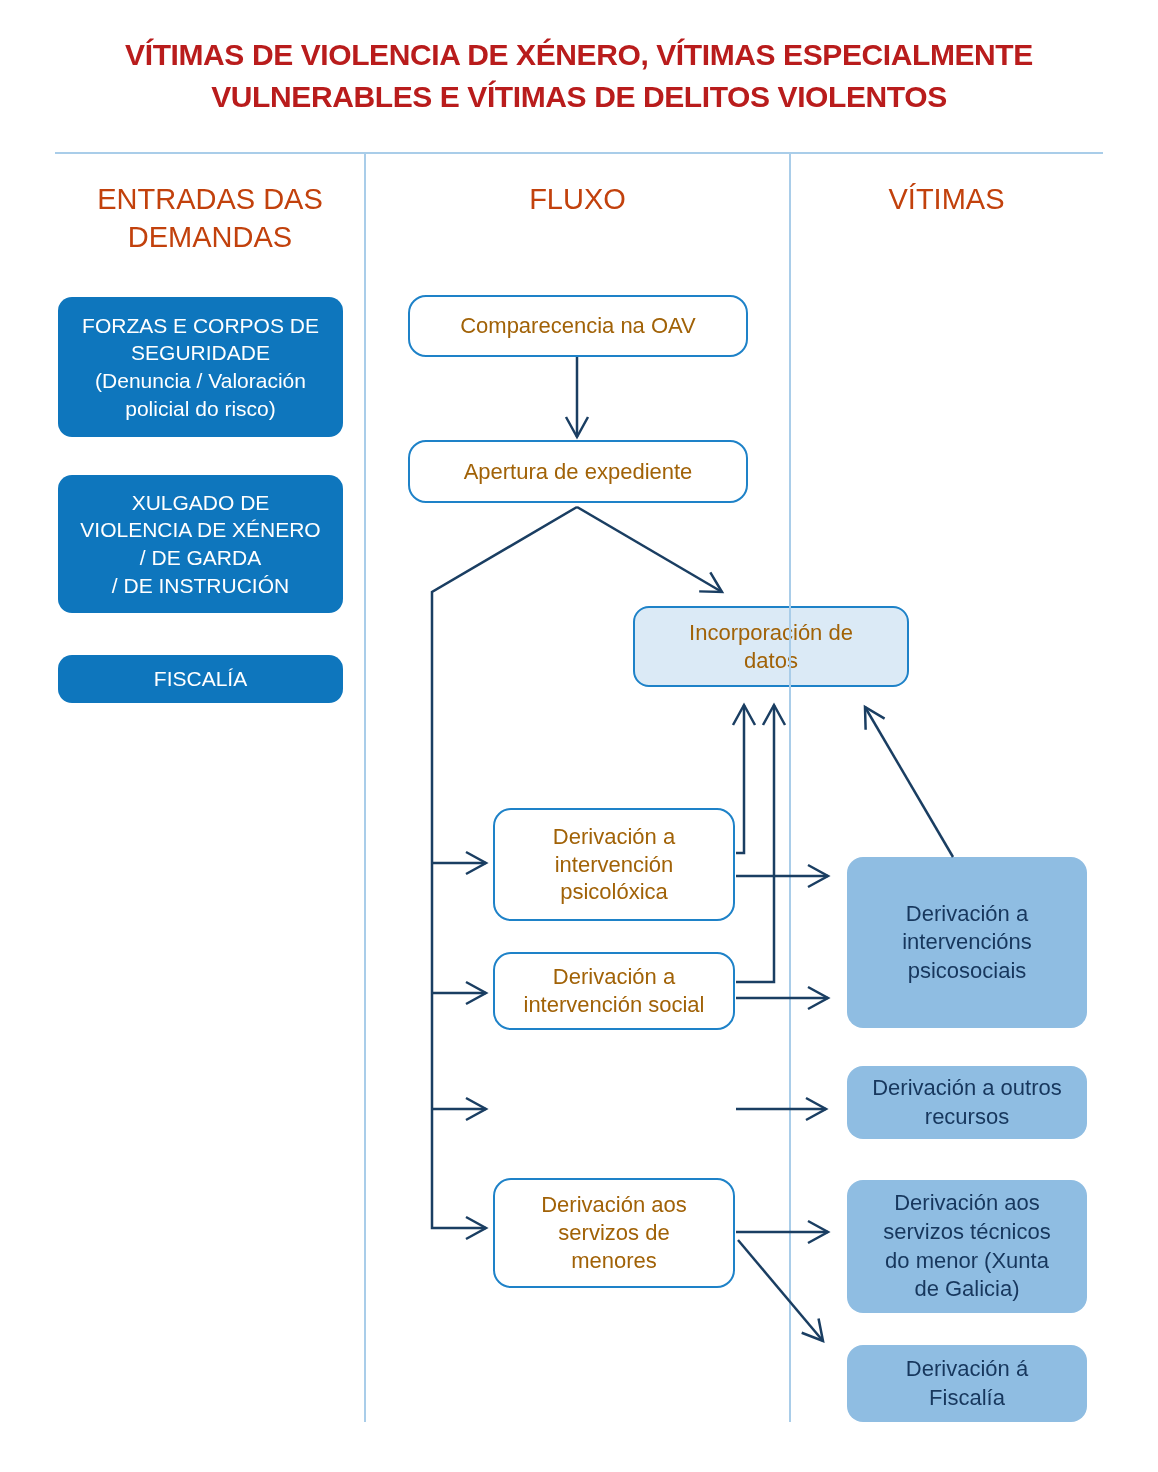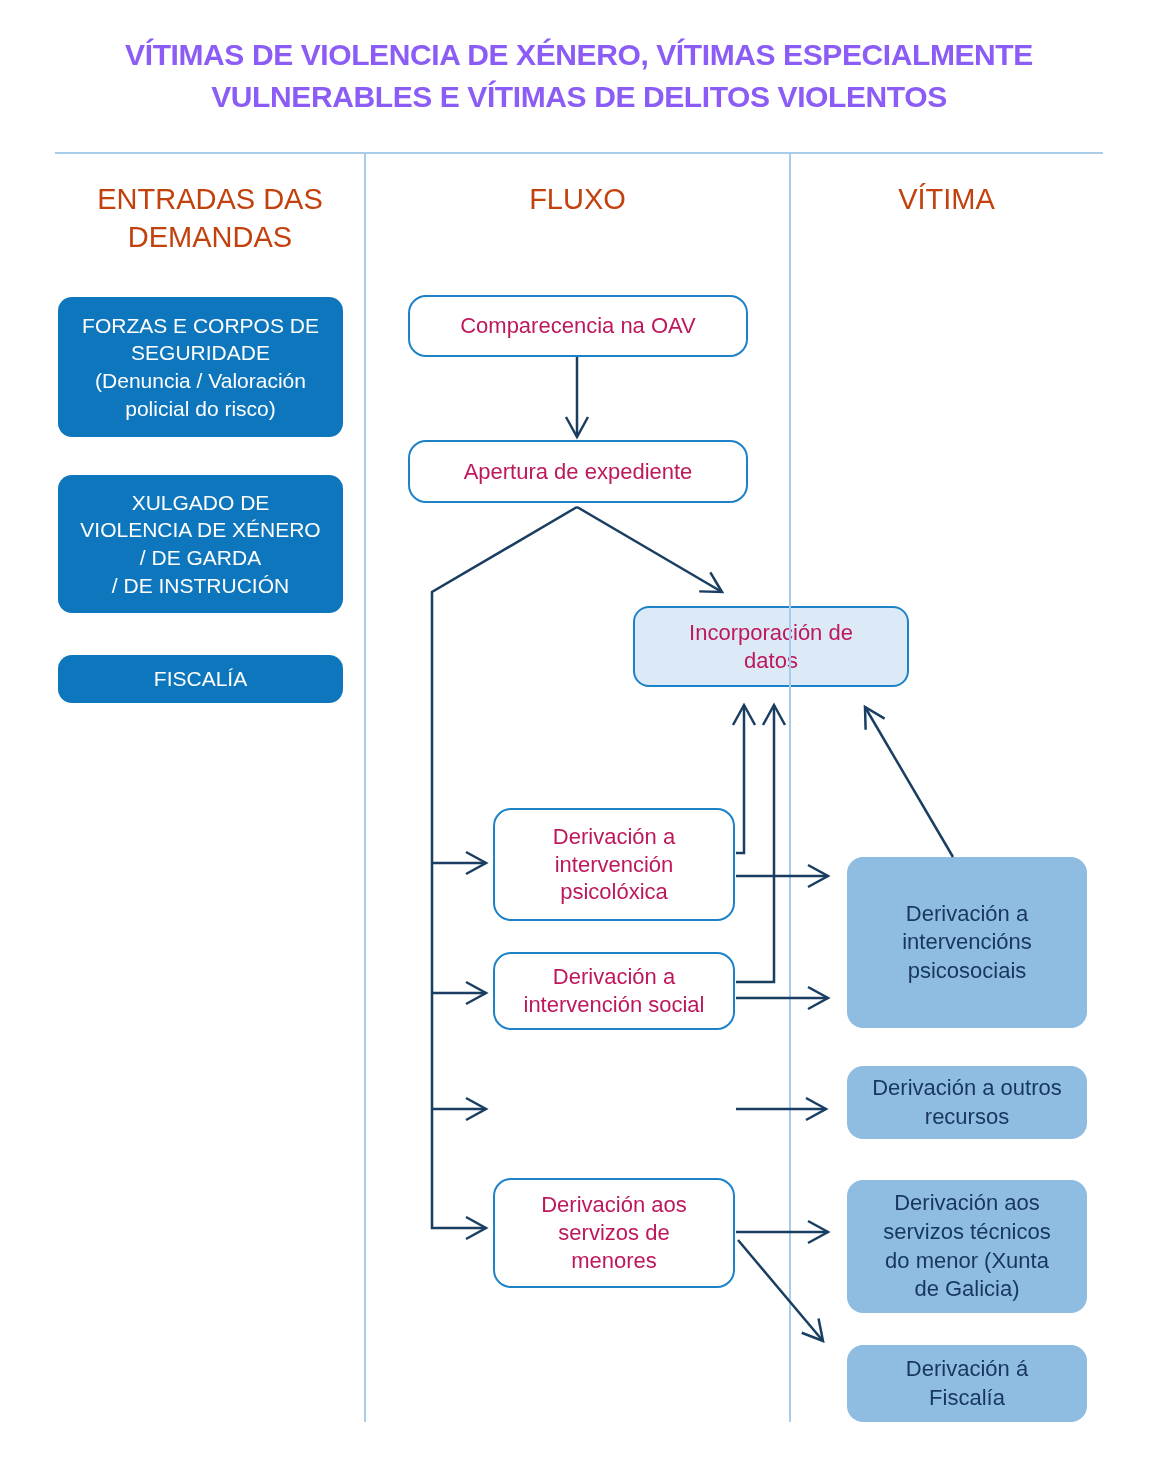--- a/index.html
+++ b/index.html
@@ -3,40 +3,40 @@
 <meta charset="utf-8">
 <style>
   html,body { margin:0; padding:0; background:#ffffff; }
   .canvas {
     position:relative; width:1158px; height:1472px; background:#ffffff;
     font-family:"Liberation Sans","DejaVu Sans",sans-serif; overflow:hidden;
   }
   .title {
     position:absolute; top:34px; left:0; width:1158px; margin:0;
     text-align:center; font-size:30px; font-weight:bold; letter-spacing:-0.4px;
-    color:#8b5cf6; line-height:1.4; white-space:pre-line;
+    color:#b91c1c; line-height:1.4; white-space:pre-line;
   }
   .col-header {
     position:absolute; top:180px; text-align:center; font-size:29px;
     color:#c2410c; line-height:1.32; white-space:pre-line; font-weight:400;
   }
   .h-entradas { left:55px;  width:310px; }
   .h-fluxo    { left:365px; width:425px; }
   .h-saidas   { left:790px; width:313px; }
 
   .box {
     position:absolute; display:flex; align-items:center; justify-content:center;
     text-align:center; white-space:pre-line; box-sizing:border-box; padding:4px 4px;
   }
   .entry {
     background:#0e76bd; color:#ffffff; border-radius:14px;
     font-size:21px; line-height:1.32;
   }
   .flow {
-    background:#ffffff; border:2.5px solid #1e82c8; color:#be185d;
+    background:#ffffff; border:2.5px solid #1e82c8; color:#a16207;
     border-radius:18px; font-size:22px; line-height:1.27;
   }
   .flow.tint { background:#dbeaf6; border-radius:16px; }
   .out {
     background:#8fbde2; color:#17375d; border-radius:16px;
     font-size:22px; line-height:1.3;
   }
   .overlay {
     position:absolute; top:0; left:0; width:1158px; height:1472px;
     pointer-events:none; z-index:5;
@@ -46,21 +46,21 @@
 <body>
 
 <div class="canvas">
 
   <h1 class="title">VÍTIMAS DE VIOLENCIA DE XÉNERO, VÍTIMAS ESPECIALMENTE
 VULNERABLES E VÍTIMAS DE DELITOS VIOLENTOS</h1>
 
   <div class="col-header h-entradas">ENTRADAS DAS
 DEMANDAS</div>
   <div class="col-header h-fluxo">FLUXO</div>
-  <div class="col-header h-saidas">VÍTIMA</div>
+  <div class="col-header h-saidas">VÍTIMAS</div>
 
   <div class="box entry" style="left:58px; top:297px; width:285px; height:140px;">FORZAS E CORPOS DE
 SEGURIDADE
 (Denuncia / Valoración
 policial do risco)</div>
   <div class="box entry" style="left:58px; top:475px; width:285px; height:138px;">XULGADO DE
 VIOLENCIA DE XÉNERO
 / DE GARDA
 / DE INSTRUCIÓN</div>
   <div class="box entry" style="left:58px; top:655px; width:285px; height:48px;">FISCALÍA</div>

